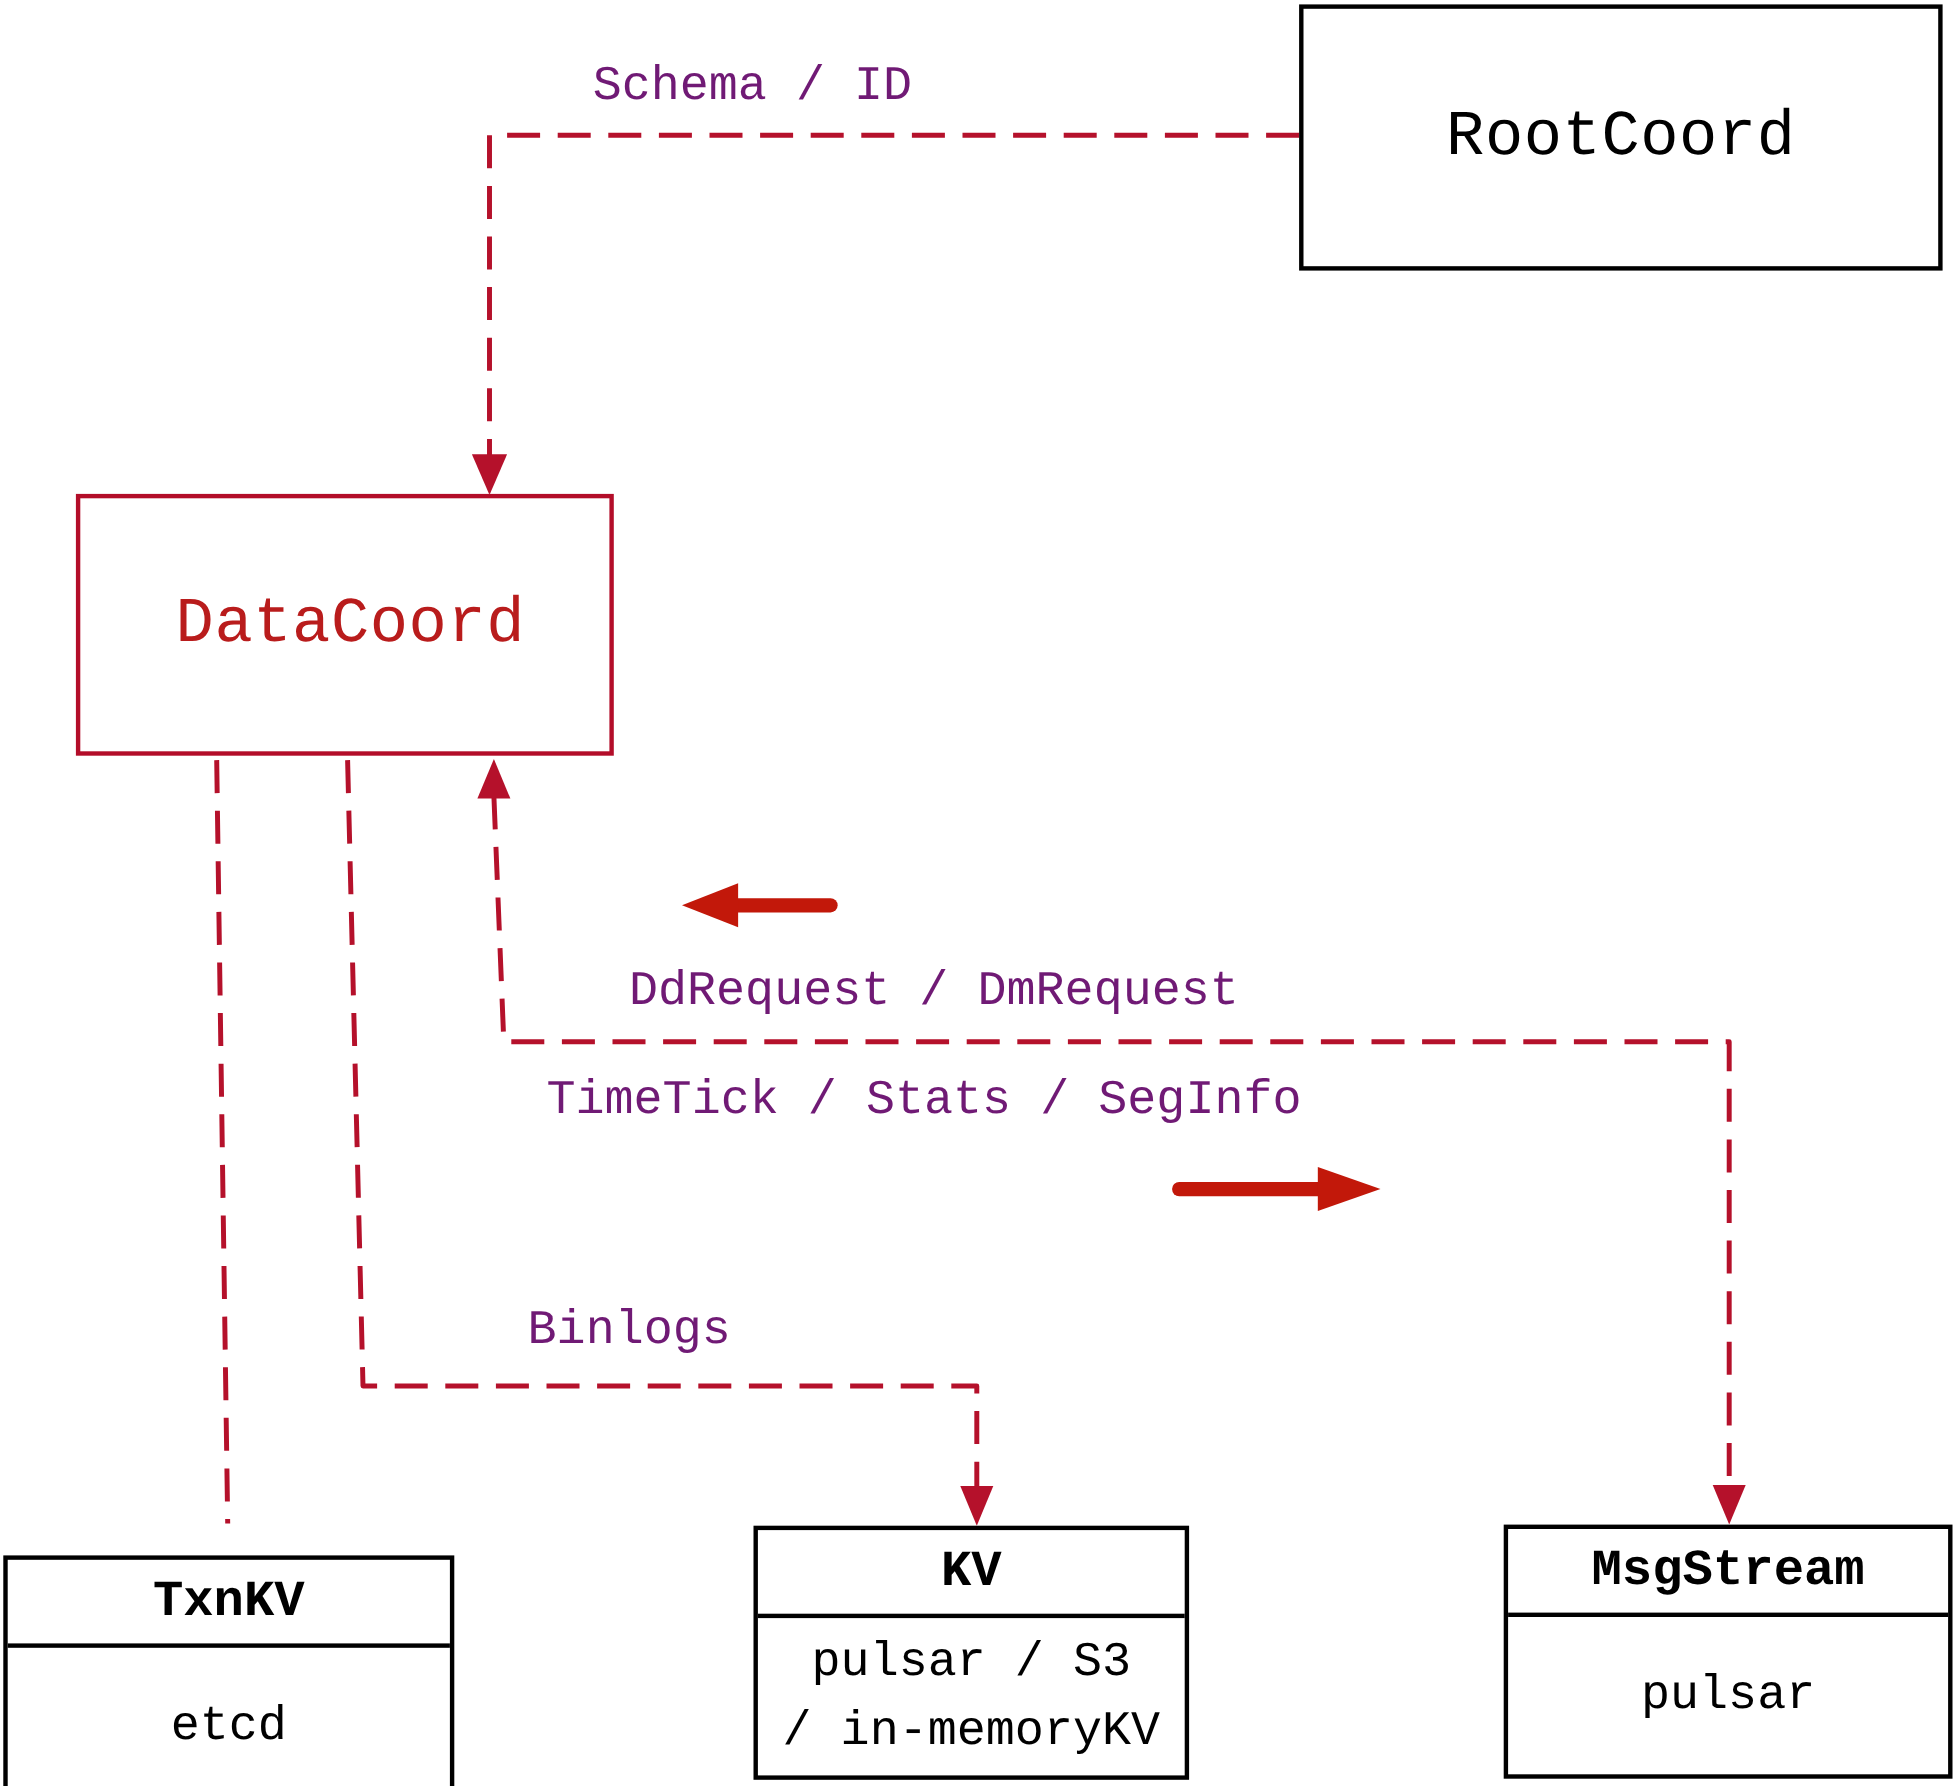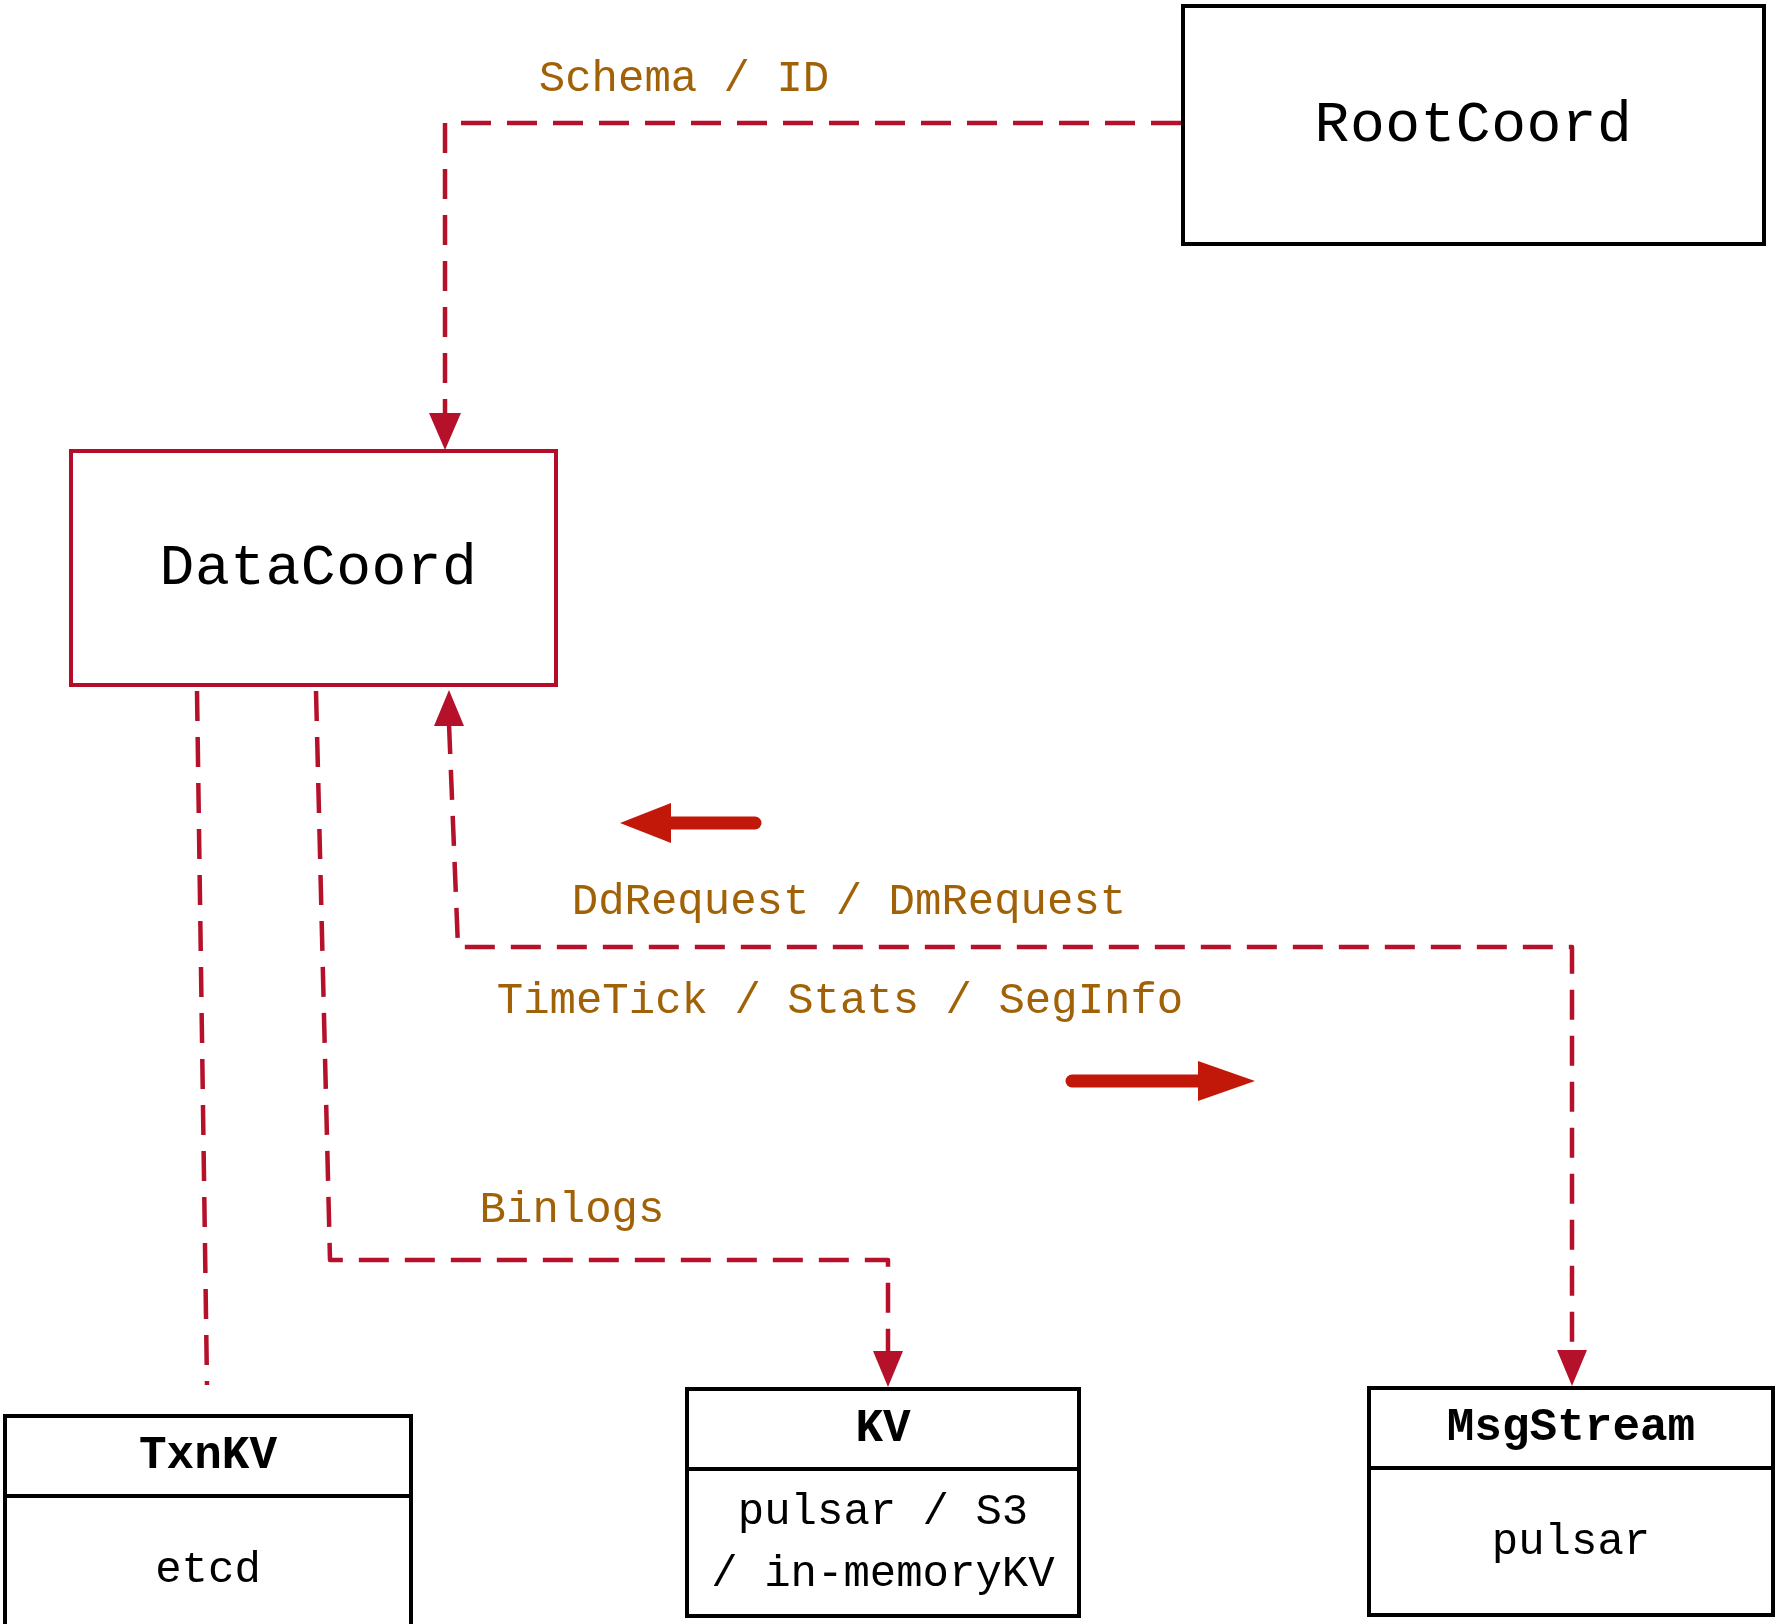--- a/index.html
+++ b/index.html
@@ -45,21 +45,21 @@
     justify-content: center;
   }
   .node.simple { border: 4px solid #000000; }
   .node .big-label {
     font-size: 58px;
     color: #000000;
     letter-spacing: 0.5px;
     white-space: nowrap;
   }
   .node.datacoord { border: 4px solid #b30d29; }
-  .node.datacoord .big-label { color: #000000; margin-left: 10px; }
+  .node.datacoord .big-label { color: #b91c1c; margin-left: 10px; }
 
   .tablebox {
     position: absolute;
     box-sizing: border-box;
     border: 4px solid #000000;
     background: #ffffff;
     display: flex;
     flex-direction: column;
   }
   .tablebox .hdr {
@@ -84,21 +84,21 @@
     color: #000000;
     line-height: 62px;
     text-align: center;
     white-space: nowrap;
   }
 
   .edge-label {
     position: absolute;
     transform: translate(-50%, -50%);
     font-size: 44px;
-    color: #a16207;
+    color: #701a75;
     white-space: nowrap;
   }
 
   
   .rootcoord  { left: 1181px; top: 4px;    width: 585px; height: 242px; }
   .datacoord  { left: 69px;   top: 449px;  width: 489px; height: 238px; }
   .txnkv      { left: 3px;    top: 1386px; width: 410px; height: 231px; margin-top: 28px; }
   .kv         { left: 685px;  top: 1387px; width: 396px; height: 231px; }
   .msgstream  { left: 1367px; top: 1386px; width: 408px; height: 231px; }
 

